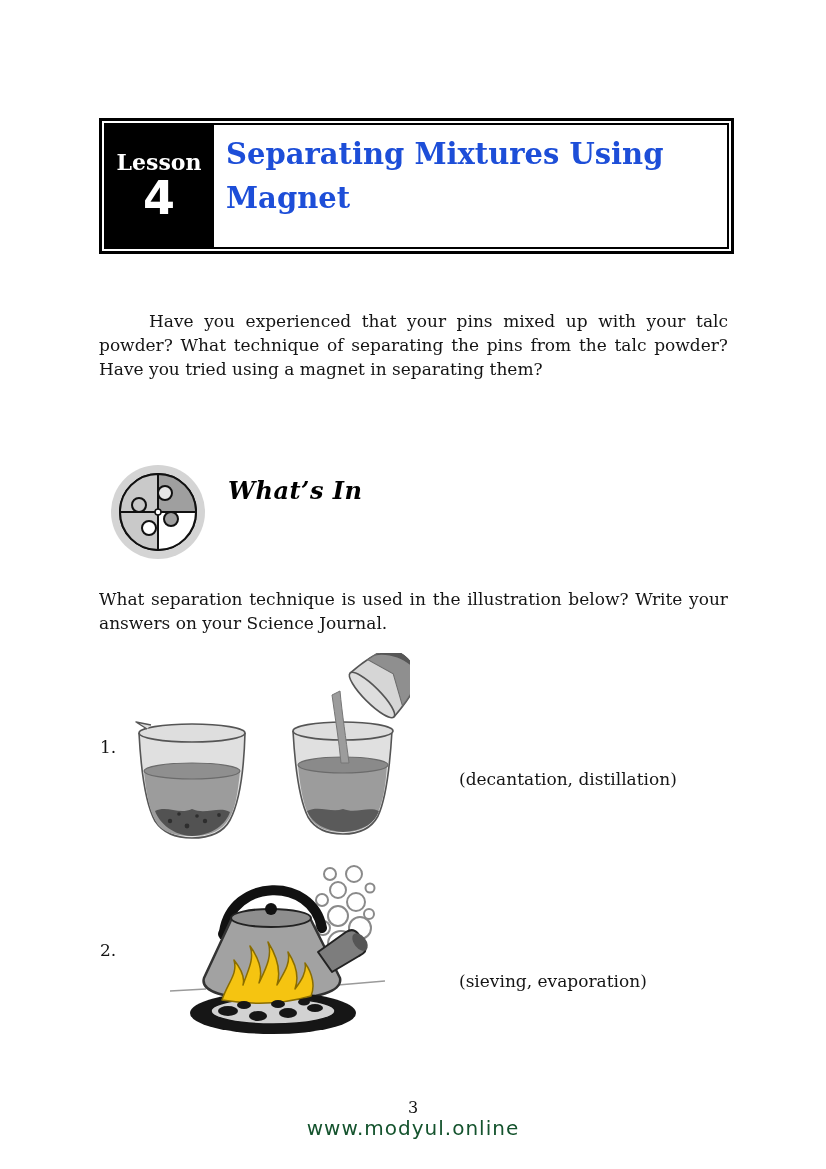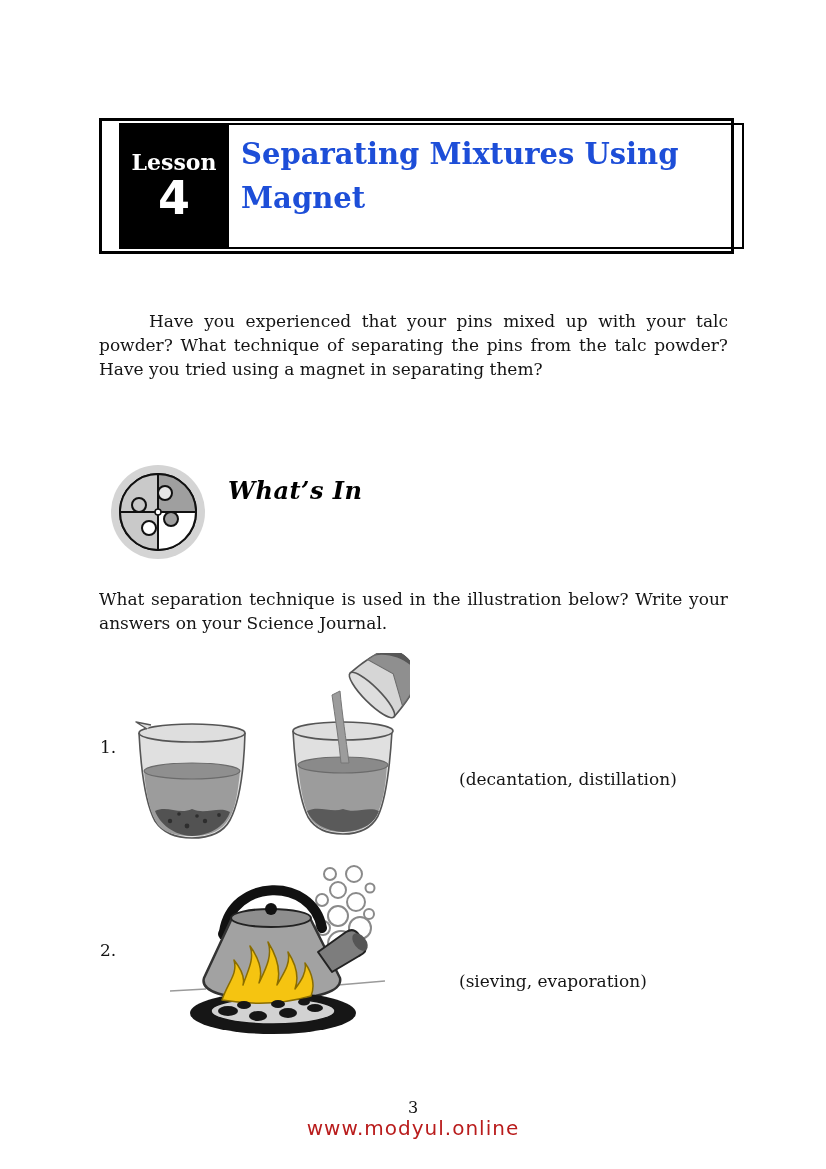--- a/index.html
+++ b/index.html
@@ -20,21 +20,20 @@
     box-sizing:border-box;
     border:3px solid #000;
     padding:2px;
     background:#fff;
   }
   .header-inner {
     box-sizing:border-box;
     width:100%; height:100%;
     border:2px solid #000;
     display:flex;
-    margin-left:15px;
   }
   .lesson-cell {
     flex:none; width:106px;
     background:#000; color:#fff;
     display:flex; flex-direction:column;
     align-items:center; justify-content:center;
   }
   .lesson-label { font-weight:bold; font-size:22px; line-height:1.1; }
   .lesson-number {
     font-family:"DejaVu Sans", sans-serif;
@@ -77,21 +76,21 @@
   .answer-1 { top:769px; }
   .answer-2 { top:971px; }
 
   
   .page-num {
     position:absolute; left:0; top:1098px; width:100%;
     text-align:center; font-size:16px; color:#111;
   }
   .watermark {
     position:absolute; left:0; top:1116px; width:100%;
-    text-align:center; font-size:20px; color:#b91c1c;
+    text-align:center; font-size:20px; color:#14532d;
     font-family:"DejaVu Sans", sans-serif; letter-spacing:1px;
   }
 </style>
 </head>
 <body>
 
 <div class="page">
 
   <div class="header-box">
     <div class="header-inner">

